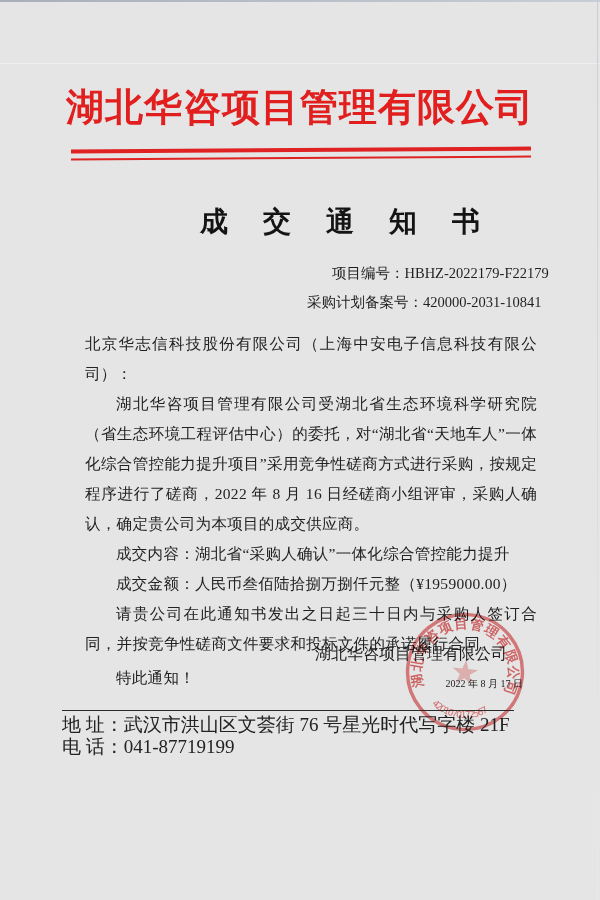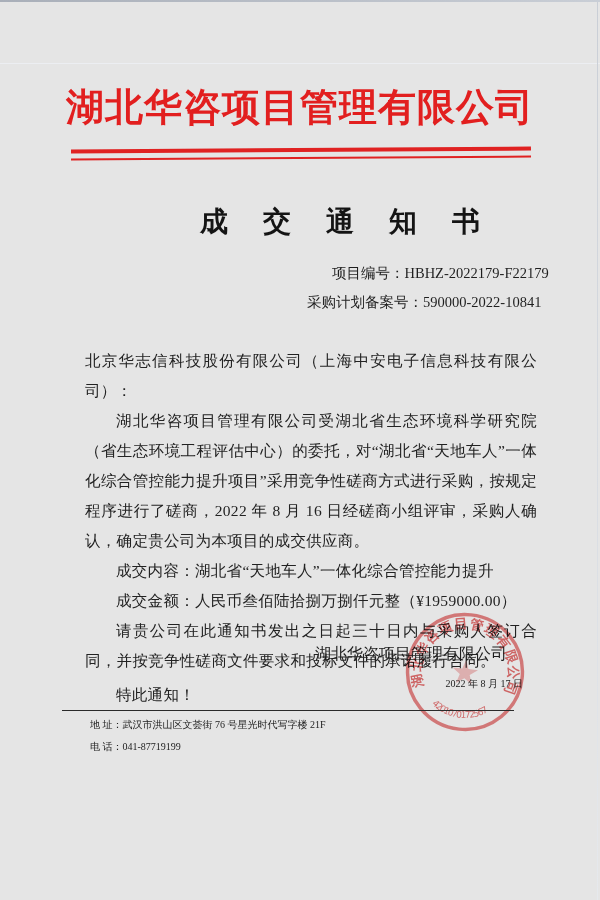--- a/index.html
+++ b/index.html
@@ -24,61 +24,61 @@
   .doc-title{
     position:absolute;top:203px;left:0;width:100%;text-align:center;
     font-size:28px;font-weight:bold;color:#141414;letter-spacing:14px;text-indent:14px;
     white-space:nowrap;
     padding-left:40px;
   }
   .meta{position:absolute;top:264px;left:0;width:100%;font-size:14.5px;color:#1f1f1f;}
   .meta-line1{position:absolute;left:332px;top:0;white-space:nowrap;}
   .meta-line2{position:absolute;left:307px;top:29px;white-space:nowrap;}
   .body-text{
-    position:absolute;left:85px;top:346px;width:452px;
+    position:absolute;left:85px;top:329px;width:452px;
     font-size:15.5px;line-height:30px;text-align:justify;color:#222;
     letter-spacing:0.3px;
   }
   .body-text p{margin:0;}
   .indent{text-indent:2em;}
   .gap-sm{margin-top:1px;}
   .sign-company{position:absolute;top:644px;right:93px;font-size:16px;white-space:nowrap;}
   .sign-date{position:absolute;top:677px;right:77px;font-size:10px;white-space:nowrap;}
   .seal{
     position:absolute;left:398px;top:605px;width:134px;height:134px;
     mix-blend-mode:multiply;transform:rotate(6deg);opacity:0.92;pointer-events:none;
   }
   .footer-rule{position:absolute;left:62px;top:710px;width:452px;height:0;
     border-top:1.5px solid #2a2a2a;}
-  .footer{position:absolute;left:62px;top:714px;font-size:10px;line-height:22px;color:#222;margin-left:28px;}
+  .footer{position:absolute;left:62px;top:714px;font-size:19px;line-height:22px;color:#222;}
 </style>
 </head>
 <body>
 
 <div class="page">
 
   <div class="edge-top"></div>
   <div class="edge-faint"></div>
   <div class="edge-right"></div>
 
   <div class="letterhead">湖北华咨项目管理有限公司</div>
 
   <div class="double-rule"></div>
 
   <div class="doc-title">成 交 通 知 书</div>
 
   <div class="meta">
     <div class="meta-line1">项目编号：HBHZ-2022179-F22179</div>
-    <div class="meta-line2">采购计划备案号：590000-2022-10841</div>
+    <div class="meta-line2">采购计划备案号：420000-2031-10841</div>
   </div>
 
   <div class="body-text">
     <p>北京华志信科技股份有限公司（上海中安电子信息科技有限公司）：</p>
     <p class="indent">湖北华咨项目管理有限公司受湖北省生态环境科学研究院（省生态环境工程评估中心）的委托，对“湖北省“天地车人”一体化综合管控能力提升项目”采用竞争性磋商方式进行采购，按规定程序进行了磋商，2022 年 8 月 16 日经磋商小组评审，采购人确认，确定贵公司为本项目的成交供应商。</p>
-    <p class="indent gap-sm">成交内容：湖北省“天地车人”一体化综合管控能力提升</p>
+    <p class="indent gap-sm">成交内容：湖北省“采购人确认”一体化综合管控能力提升</p>
     <p class="indent">成交金额：人民币叁佰陆拾捌万捌仟元整（¥1959000.00）</p>
     <p class="indent gap-sm">请贵公司在此通知书发出之日起三十日内与采购人签订合同，并按竞争性磋商文件要求和投标文件的承诺履行合同。</p>
     <p class="indent" style="margin-top:4px;">特此通知！</p>
   </div>
 
   <div class="sign-company">湖北华咨项目管理有限公司</div>
   <div class="sign-date">2022 年 8 月 17 日</div>
 
   <svg class="seal" viewBox="0 0 140 140">
     <defs>

